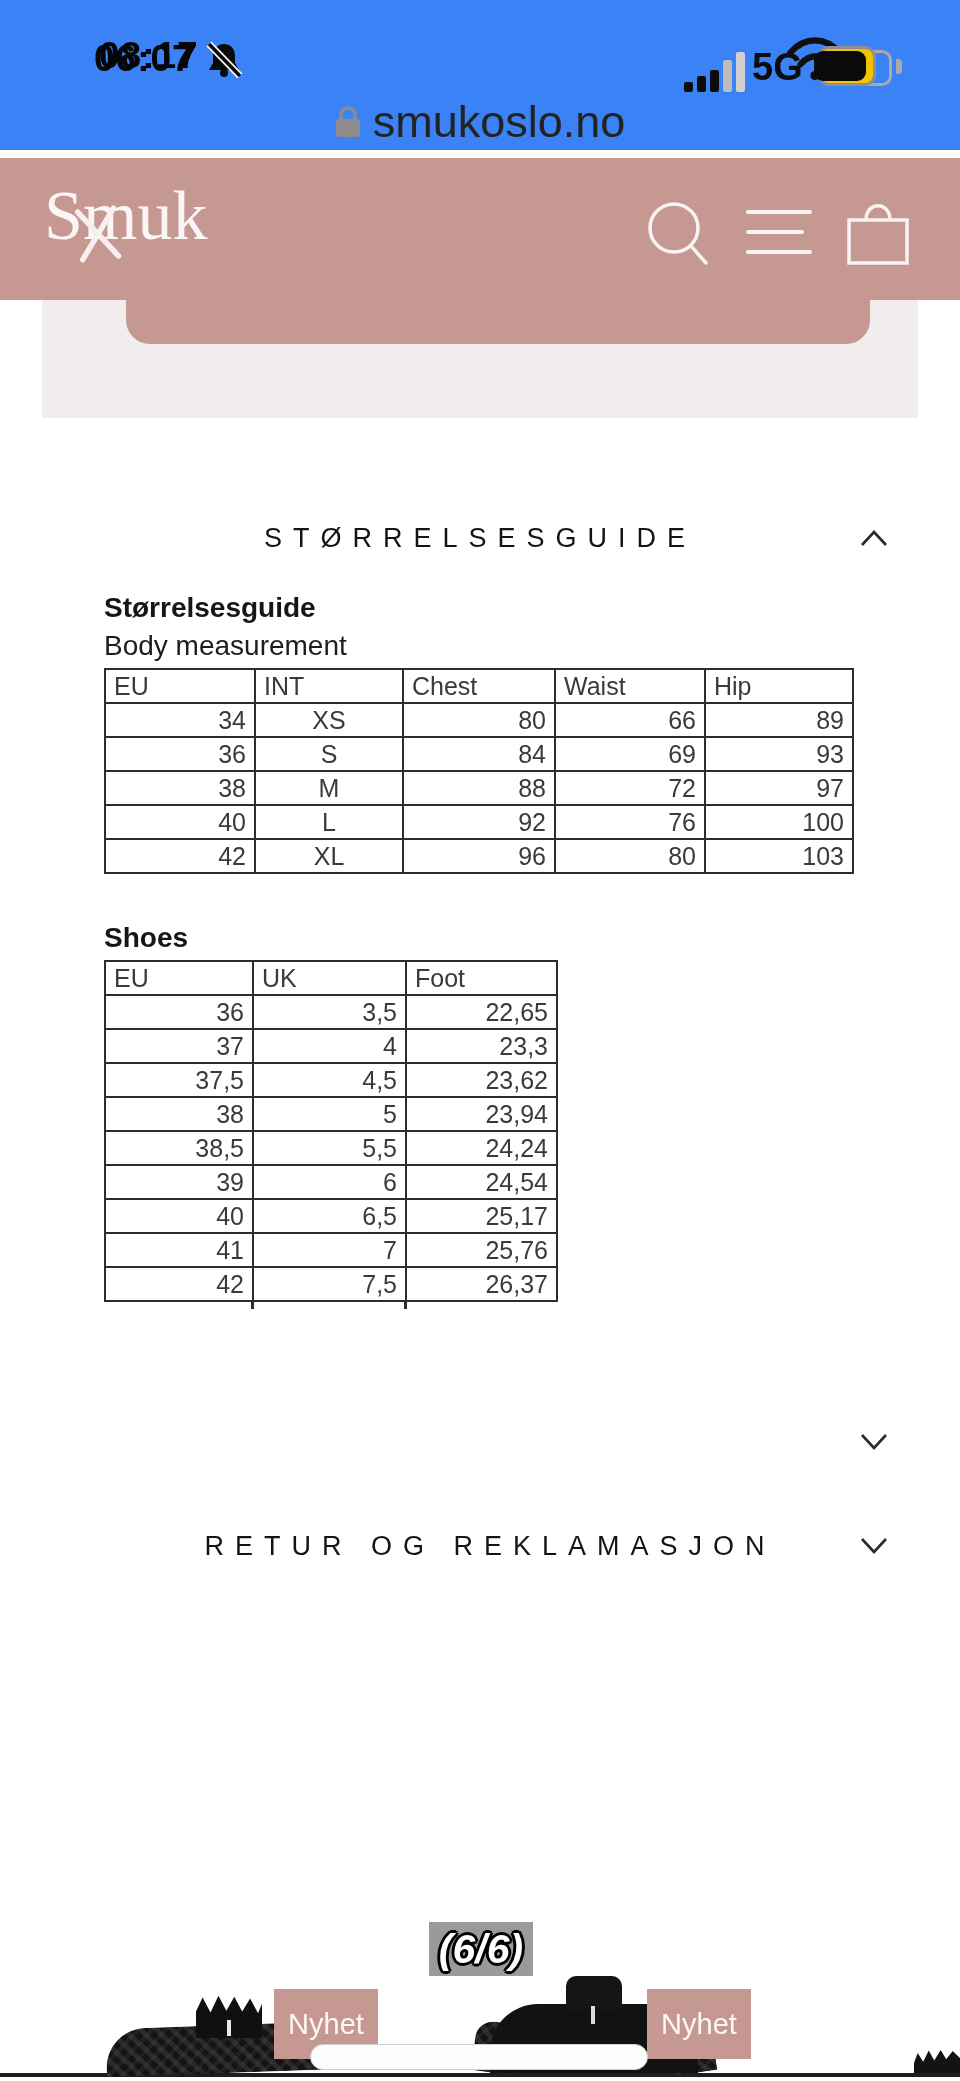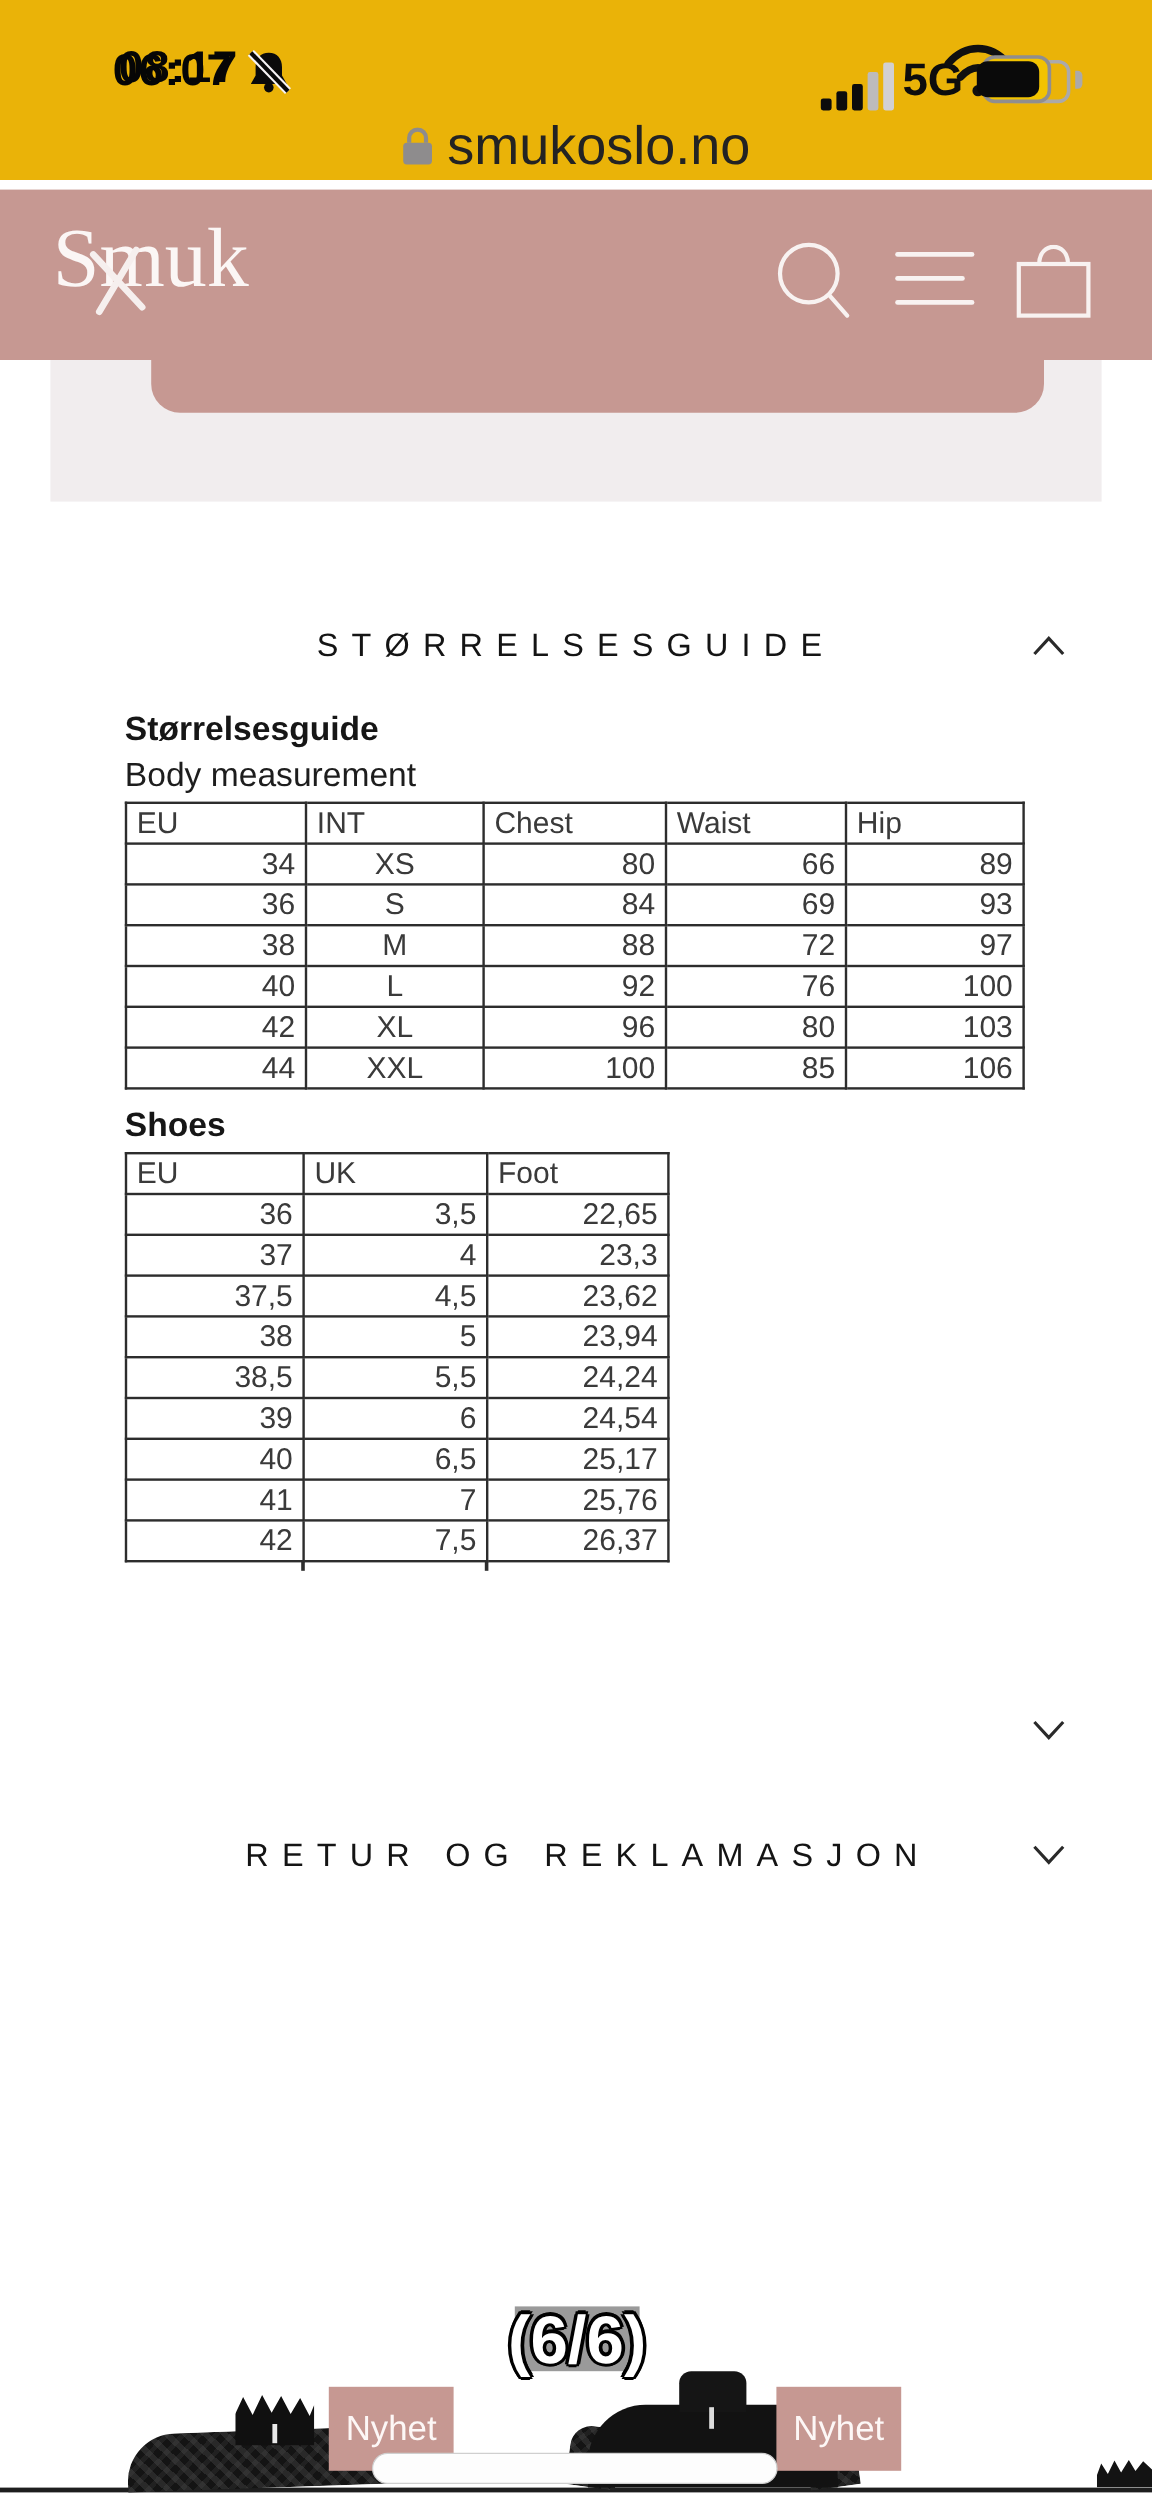--- a/index.html
+++ b/index.html
@@ -4,21 +4,21 @@
 <style>
   * { margin:0; padding:0; box-sizing:border-box; }
   html,body { background:#ffffff; }
   .screen {
     position:relative; width:960px; height:2081px; margin:0 auto;
     background:#ffffff; overflow:hidden;
     font-family:"Liberation Sans", sans-serif; color:#1d1d1d;
   }
 
   
-  .status-top { position:absolute; left:0; top:0; width:960px; height:150px; background:#eab308; }
+  .status-top { position:absolute; left:0; top:0; width:960px; height:150px; background:#3b82f6; }
   .time-row { position:absolute; left:94px; top:38px; display:flex; align-items:center; gap:6px; }
   .time { position:relative; font-size:37px; font-weight:700; color:#060606; letter-spacing:1px; }
   .time::after { content:attr(data-ghost); position:absolute; left:5px; top:-3px; color:#060606; }
   .bell { width:40px; height:40px; margin-left:4px; }
   .status-icons { position:absolute; left:684px; top:42px; width:236px; height:60px; }
   .sbar { position:absolute; bottom:10px; border-radius:2px; }
   .sb1 { left:0;  width:9px; height:10px; background:#0c0c0c; }
   .sb2 { left:13px; width:9px; height:16px; background:#0c0c0c; }
   .sb3 { left:26px; width:9px; height:22px; background:#0c0c0c; }
   .sb4 { left:39px; width:9px; height:32px; background:#bdbbbc; }
@@ -72,21 +72,21 @@
   .t-body td:nth-child(2) { text-align:center; }
   .t-shoes { left:104px; top:960px; width:452px; }
   .stub { position:absolute; width:3px; height:9px; background:#2d2d2d; top:1300px; }
   .stub1 { left:251px; } .stub2 { left:404px; }
 
   
   .rel-heading { position:absolute; left:0; top:1836px; width:960px; text-align:center;
     font-size:57px; letter-spacing:1px; color:#2b2b2b; font-weight:400; }
   .counter { position:absolute; left:429px; top:1922px; width:104px; height:54px; background:#9a9a9a;
     display:flex; align-items:center; justify-content:center; z-index:6; }
-  .counter span { font-size:56px; font-weight:700; color:#ffffff;
+  .counter span { font-size:41px; font-weight:700; font-style:italic; color:#ffffff;
     text-shadow:-3px 0 0 #000, 3px 0 0 #000, 0 -3px 0 #000, 0 3px 0 #000,
       -2px -2px 0 #000, 2px 2px 0 #000, -2px 2px 0 #000, 2px -2px 0 #000; }
   .nyhet { position:absolute; top:1989px; width:104px; height:70px; background:#c69892; z-index:4;
     display:flex; align-items:center; justify-content:center; font-size:29px; color:#fdf7f6; }
   .nyhet-left { left:274px; } .nyhet-right { left:647px; }
   .lace { background-color:#141414;
     background-image:repeating-linear-gradient(45deg, rgba(90,90,90,.30) 0 5px, rgba(0,0,0,0) 5px 11px),
       repeating-linear-gradient(-45deg, rgba(70,70,70,.25) 0 4px, rgba(0,0,0,0) 4px 10px); }
   .prod { position:absolute; z-index:2; cursor:pointer; }
   .prod-left { left:106px; top:1994px; width:244px; height:79px; }
@@ -230,27 +230,20 @@
           <td>76</td>
           <td>100</td>
         </tr>
         <tr>
           <td>42</td>
           <td>XL</td>
           <td>96</td>
           <td>80</td>
           <td>103</td>
         </tr>
-        <tr>
-          <td>44</td>
-          <td>XXL</td>
-          <td>100</td>
-          <td>85</td>
-          <td>106</td>
-        </tr>
       </tbody>
     </table>
 
   <div class="shoes-title">Shoes</div>
   <table class="xtable t-shoes">
     <colgroup>
         <col style="width:148px">
         <col style="width:153px">
         <col style="width:151px">
       </colgroup>

